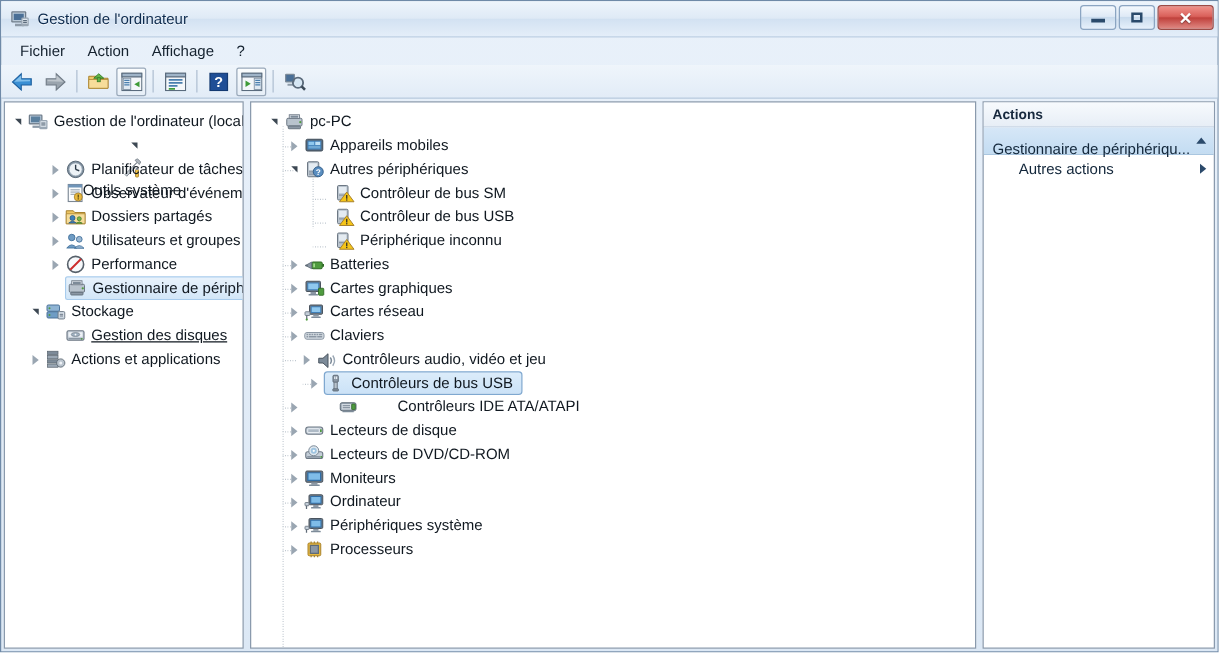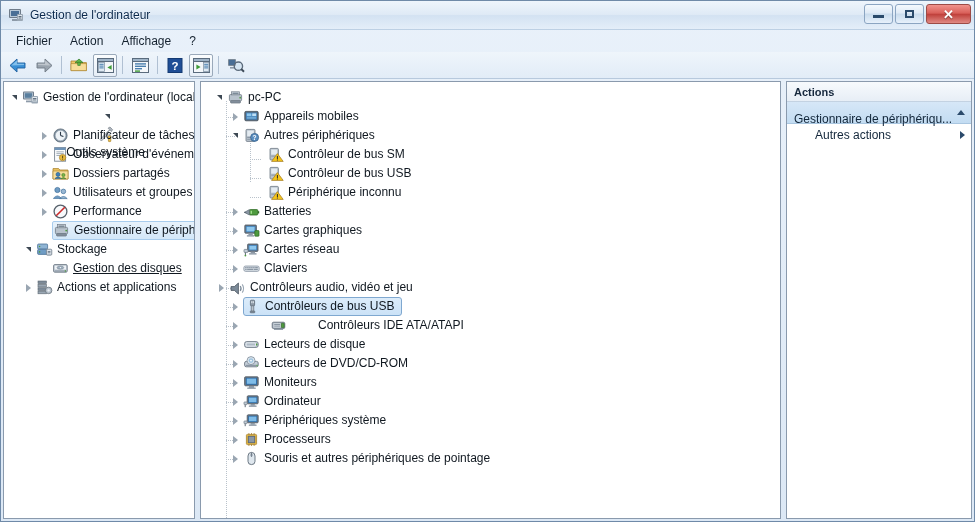--- a/index.html
+++ b/index.html
@@ -710,36 +710,36 @@
               <rect x="10.2" y="7" width="1.4" height="1.2" fill="#8b97a4"></rect>
               <rect x="12.2" y="7" width="2.6" height="1.2" fill="#8b97a4"></rect>
               <rect x="2.2" y="8.8" width="1.4" height="1.2" fill="#8b97a4"></rect>
               <rect x="4.2" y="8.8" width="6" height="1.2" fill="#8b97a4"></rect>
               <rect x="10.8" y="8.8" width="4" height="1.2" fill="#8b97a4"></rect>
             </svg>
           </span>
           <span class="label">Claviers</span>
         </div>
 
-        <div class="node" style="padding-left:12px;align-items:flex-end;">
+        <div class="node" style="padding-left:36px;align-items:flex-end;">
           <span class="hguide" style="left:25px; top:10px; width:11px;"></span>
           <span class="expander">
             <span class="tri collapsed"></span>
           </span>
           <span class="ico">
             <svg width="17" height="17" viewBox="0 0 17 17">
               <path d="M2 6.6 L5.4 6.6 L9.4 3 L9.4 14 L5.4 10.4 L2 10.4 Z" fill="#7d8b99" stroke="#4a545f" stroke-width="0.8"></path>
               <path d="M11.2 6 Q13 8.5 11.2 11" fill="none" stroke="#7d8b99" stroke-width="1.2"></path>
               <path d="M13.2 4.4 Q16 8.5 13.2 12.6" fill="none" stroke="#9aa7b4" stroke-width="1.1"></path>
             </svg>
           </span>
           <span class="label">Contrôleurs audio, vidéo et jeu</span>
         </div>
 
-        <div class="node selected-mid" style="padding-left:26px;">
+        <div class="node selected-mid" style="padding-left:26px;margin-left:16px;">
           <span class="hguide" style="left:25px; top:10px; width:11px;"></span>
           <span class="expander">
             <span class="tri collapsed"></span>
           </span>
           <span class="sel-wrap">
             <span class="ico">
               <svg width="17" height="17" viewBox="0 0 17 17">
                 <rect x="6.4" y="2.2" width="4.2" height="5.6" rx="0.8" fill="#8b97a4" stroke="#5f6b77" stroke-width="0.8"></rect>
                 <rect x="7.3" y="3.2" width="1" height="2" fill="#e4ebf1"></rect>
                 <rect x="8.8" y="3.2" width="1" height="2" fill="#e4ebf1"></rect>
@@ -872,34 +872,20 @@
               <rect x="8" y="2.2" width="1" height="1.4" fill="#a8822e"></rect>
               <rect x="10.6" y="2.2" width="1" height="1.4" fill="#a8822e"></rect>
               <rect x="5.4" y="13.4" width="1" height="1.4" fill="#a8822e"></rect>
               <rect x="8" y="13.4" width="1" height="1.4" fill="#a8822e"></rect>
               <rect x="10.6" y="13.4" width="1" height="1.4" fill="#a8822e"></rect>
             </svg>
           </span>
           <span class="label">Processeurs</span>
         </div>
 
-        <div class="node" style="padding-left:26px;">
-          <span class="hguide" style="left:25px; top:10px; width:11px;"></span>
-          <span class="expander">
-            <span class="tri collapsed"></span>
-          </span>
-          <span class="ico">
-            <svg width="17" height="17" viewBox="0 0 17 17">
-              <path d="M5 6 Q5 2.4 8.5 2.4 Q12 2.4 12 6 L12 11.4 Q12 14.6 8.5 14.6 Q5 14.6 5 11.4 Z" fill="#dfe7ee" stroke="#5f6b77" stroke-width="0.9"></path>
-              <line x1="8.5" y1="2.6" x2="8.5" y2="6.4" stroke="#5f6b77" stroke-width="0.8"></line>
-              <rect x="7.9" y="4" width="1.2" height="2.4" rx="0.5" fill="#8b97a4" stroke="#5f6b77" stroke-width="0.5"></rect>
-            </svg>
-          </span>
-          <span class="label">Souris et autres périphériques de pointage</span>
-        </div>
 
       </div>
     </div>
 
     <div class="pane-splitter"></div>
 
     <div class="pane-right">
       <div class="actions-header">Actions</div>
       <div class="actions-group">
         <span class="ag-label">Gestionnaire de périphériqu...</span>

